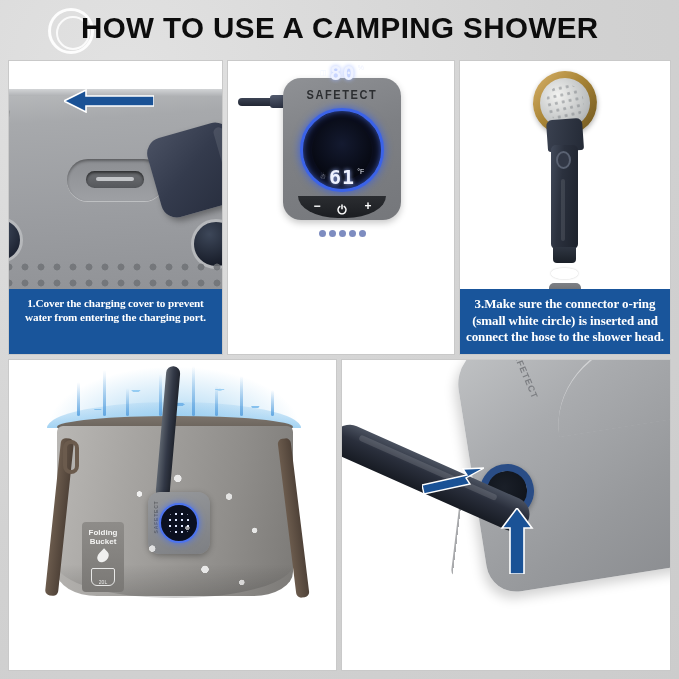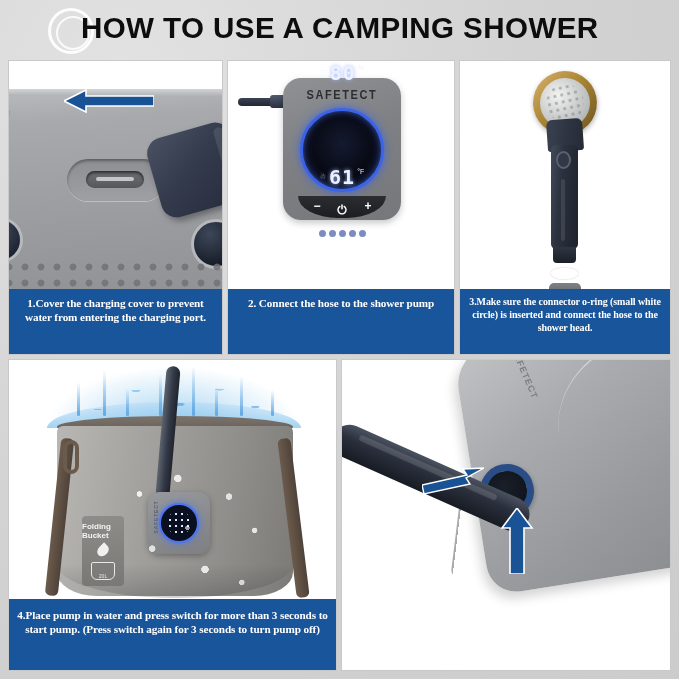--- a/index.html
+++ b/index.html
@@ -68,21 +68,21 @@
   
   #p1 { left: 0;   top: 0;   width: 215px; height: 295px; }
   #p2 { left: 219px; top: 0; width: 228px; height: 295px; }
   #p3 { left: 451px; top: 0; width: 212px; height: 295px; }
   
   #p4 { left: 0;   top: 299px; width: 329px; height: 312px; }
   #p5 { left: 333px; top: 299px; width: 330px; height: 312px; }
 
   #p1 .caption, #p2 .caption, #p3 .caption { height: 65px; }
   #p4 .caption, #p5 .caption { height: 71px; padding-top: 9px; }
-  #p3 .caption { font-size: 10px; text-align: center; }
+  #p3 .caption { font-size: 13px; text-align: center; }
   #p5 .caption { font-size: 11px; }
 
   
   #pump-body-1 {
     position: absolute; left: -14px; top: 28px; width: 250px; height: 210px;
     background:
       linear-gradient(176deg, #b9bbbd 0%, #a7a9ac 16%, #9a9ca0 60%, #8f9195 100%);
     border-radius: 10px 14px 0 0;
   }
   #pump-body-1::before {
@@ -317,24 +317,24 @@
     position: absolute; width: 13px; border-radius: 5px;
     background: linear-gradient(90deg, #6b5b4d, #4f4238);
   }
   #strap-left  { left: 44px; top: 78px; height: 158px; transform: rotate(6deg); }
   #strap-right { left: 278px; top: 78px; height: 160px; transform: rotate(-7deg); }
   #strap-loop {
     position: absolute; left: 54px; top: 80px; width: 16px; height: 34px;
     border: 4px solid #6b5b4d; border-radius: 8px; background: transparent;
   }
   #bucket-label {
-    position: absolute; left: 73px; top: 156px; width: 42px; height: 70px;
+    position: absolute; left: 73px; top: 162px; width: 42px; height: 70px;
     border-radius: 4px;
     background: linear-gradient(180deg, #8e8c89, #7a7875);
-    color: #f3f3f2; text-align: left; padding-top: 6px;
+    color: #f3f3f2; text-align: center; padding-top: 6px;
   }
   #bucket-label .lbl-txt { font-size: 8px; font-weight: bold; line-height: 1.15; }
   #drop-icon {
     margin: 4px auto 2px; width: 10px; height: 13px; background: #f0f0ef;
     border-radius: 0 50% 50% 50%; transform: rotate(45deg);
   }
   #mini-bucket-icon {
     width: 24px; height: 18px; margin: 5px auto 0;
     border: 1.5px solid #e8e8e7; border-radius: 2px 2px 6px 6px;
     font-size: 5px; color: #e8e8e7; display: flex; align-items: flex-end; justify-content: center;
@@ -487,21 +487,20 @@
             </div>
           </div>
         </div>
         <div id="button-bar">
           <div class="pump-btn" id="btn-minus">−</div>
           <div class="pump-btn" id="btn-power">⏻</div>
           <div class="pump-btn" id="btn-plus">+</div>
         </div>
       </div>
     </div>
-    <div class="caption">2. Connect the hose to the shower pump</div>
   </div>
 
   <div class="panel" id="p3">
     <div class="photo">
       <div id="showerhead-wrap">
         <div id="head-ring">
           <div id="head-face"></div>
         </div>
         <div id="head-neck"></div>
         <div id="head-handle"></div>
@@ -540,21 +539,20 @@
           <div id="mini-bucket-icon">20L</div>
         </div>
         <div id="hose-in-bucket"></div>
         <div id="submerged-pump">
           <div id="pump-side-text">SAFETECT</div>
           <div id="submerged-ring"></div>
         </div>
         <div id="bubbles"></div>
       </div>
     </div>
-    <div class="caption">4.Place pump in water and press switch for more than 3 seconds to start pump. (Press switch again for 3 seconds to turn pump off)</div>
   </div>
 
   <div class="panel" id="p5">
     <div class="photo">
       <div id="closeup-scene">
         <div id="pump-big">
           <div id="pump-big-top-curve"></div>
           <div id="pump-big-text">SAFETECT</div>
         </div>
         <div id="vent-slots"></div>

